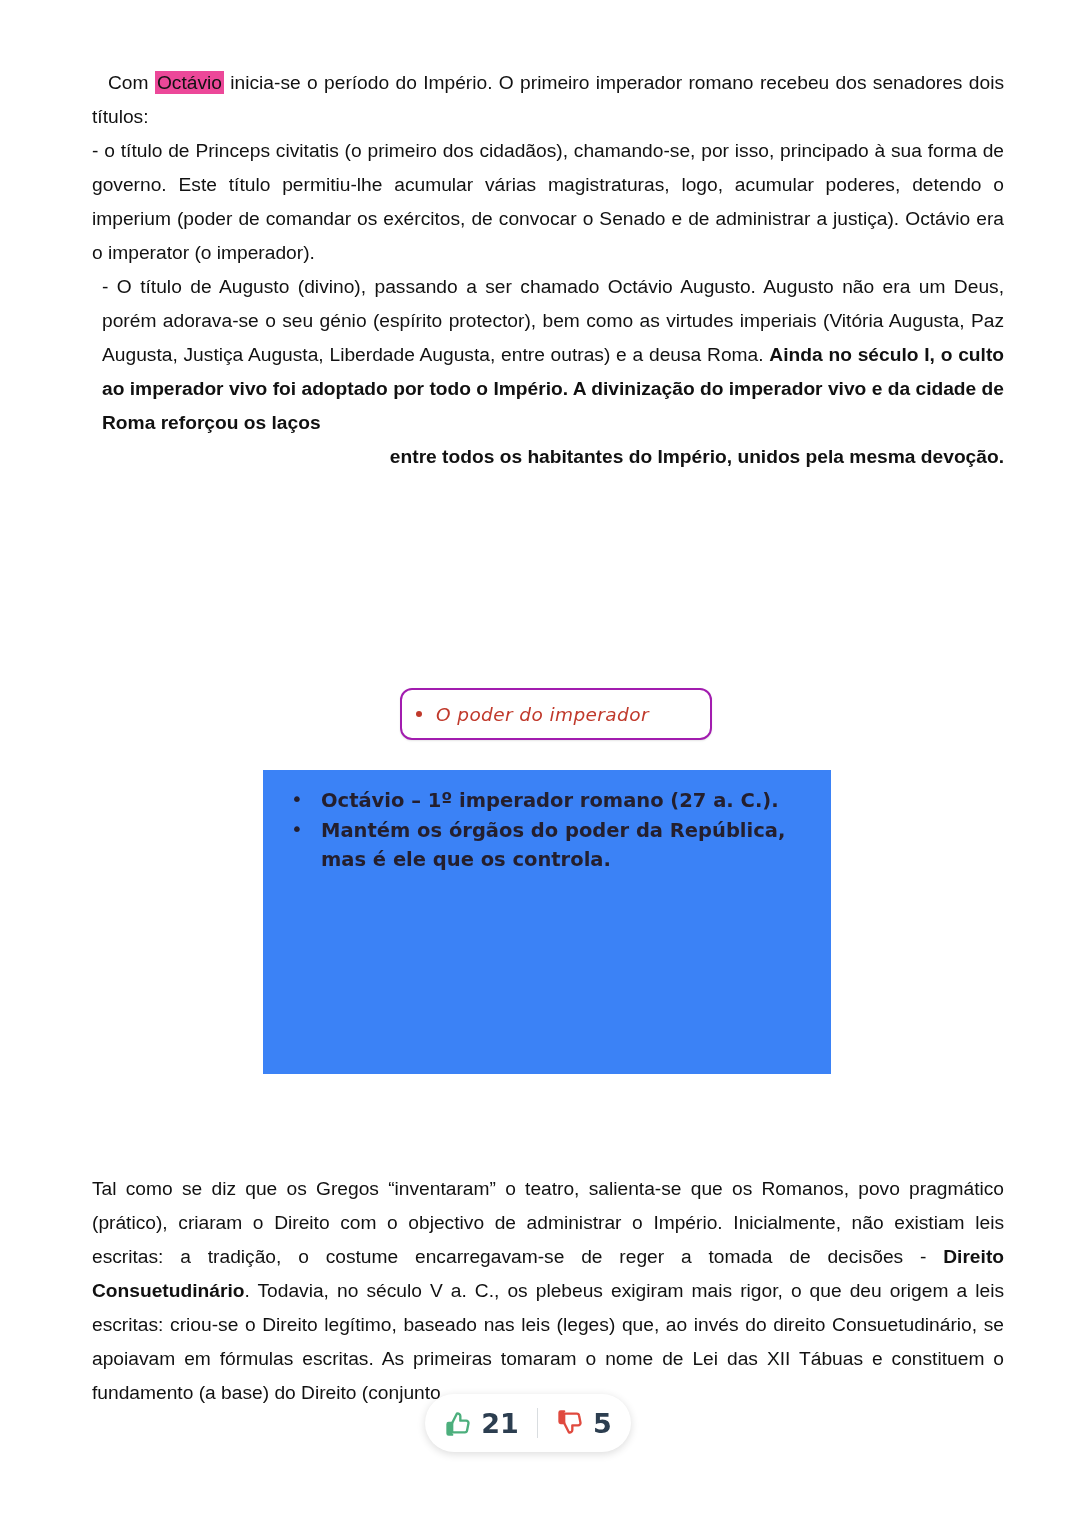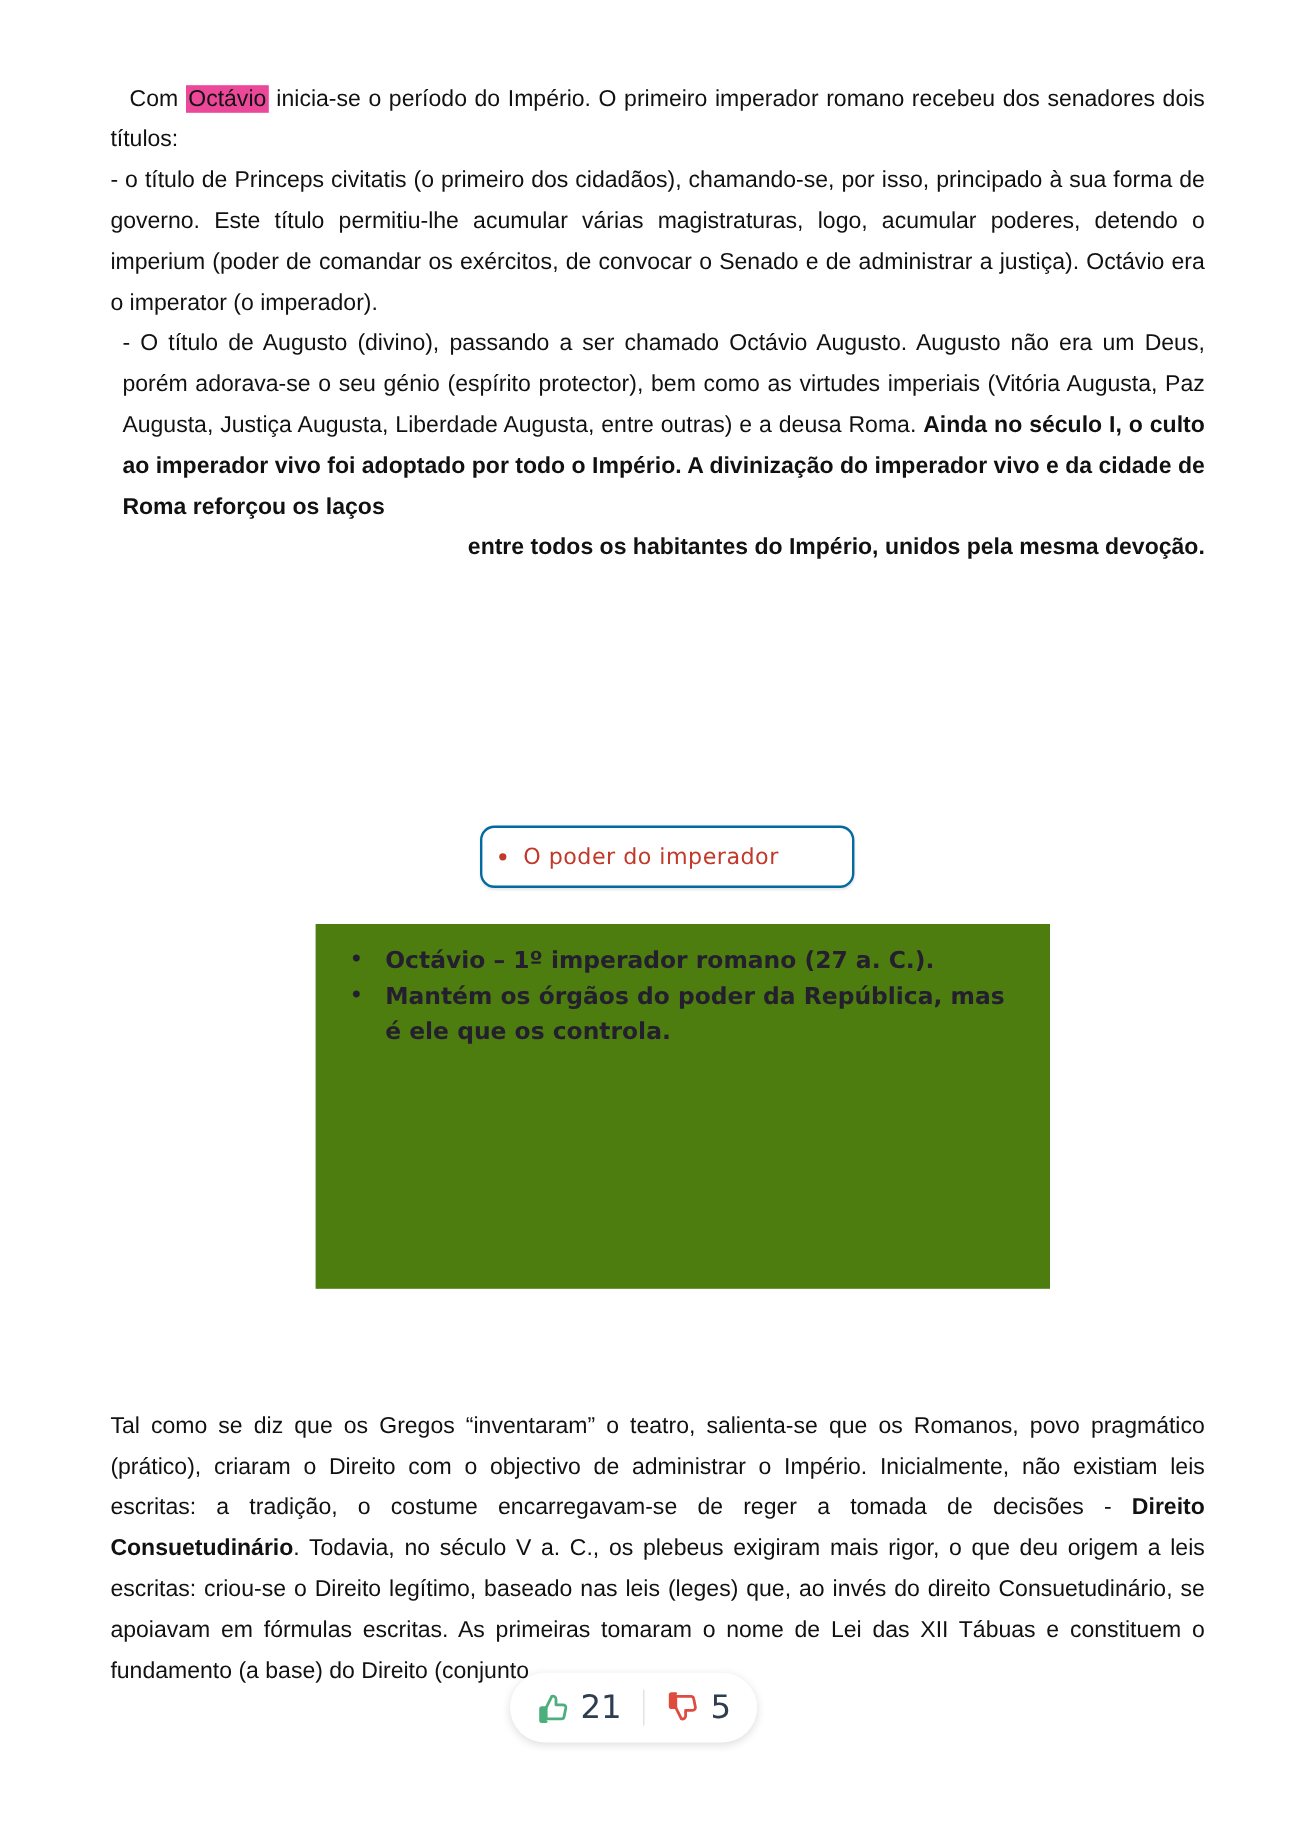--- a/index.html
+++ b/index.html
@@ -68,27 +68,28 @@
   }
 
   
   .callout {
     position: absolute;
     left: 400px;
     top: 688px;
     width: 312px;
     height: 52px;
     box-sizing: border-box;
-    border: 2px solid #0369a1;
+    border: 2px solid #a21caf;
     border-radius: 12px;
     background: #ffffff;
     display: flex;
     align-items: center;
     padding-left: 14px;
     box-shadow: 0 1px 2px rgba(0,0,0,0.10);
+    font-style: italic;
   }
   .callout-bullet {
     width: 6px;
     height: 6px;
     border-radius: 50%;
     background: #c0392b;
     margin-right: 14px;
     flex: 0 0 auto;
   }
   .callout-text {
@@ -96,23 +97,23 @@
     font-size: 18.5px;
     letter-spacing: 0.4px;
     font-family: "DejaVu Sans", sans-serif;
   }
 
   
   .pinkbox {
     position: absolute;
     left: 263px;
     top: 770px;
-    width: 612px;
+    width: 568px;
     height: 304px;
-    background: #4d7c0f;
+    background: #3b82f6;
     box-sizing: border-box;
     padding: 16px 18px 10px 18px;
   }
   .pink-list {
     list-style: none;
     margin: 0;
     padding: 0;
   }
   .pink-item {
     position: relative;
@@ -169,21 +170,21 @@
     gap: 0px;
   }
   .vote-group {
     display: flex;
     align-items: center;
     gap: 9px;
     padding: 0 18px;
   }
   .vote-count {
     font-size: 27px;
-    font-weight: normal;
+    font-weight: bold;
     color: #2c3e50;
     font-family: "DejaVu Sans", sans-serif;
   }
   .vote-sep {
     width: 1px;
     height: 30px;
     background: #d9dde0;
   }
   .thumb-svg { display: block; }
 </style>

